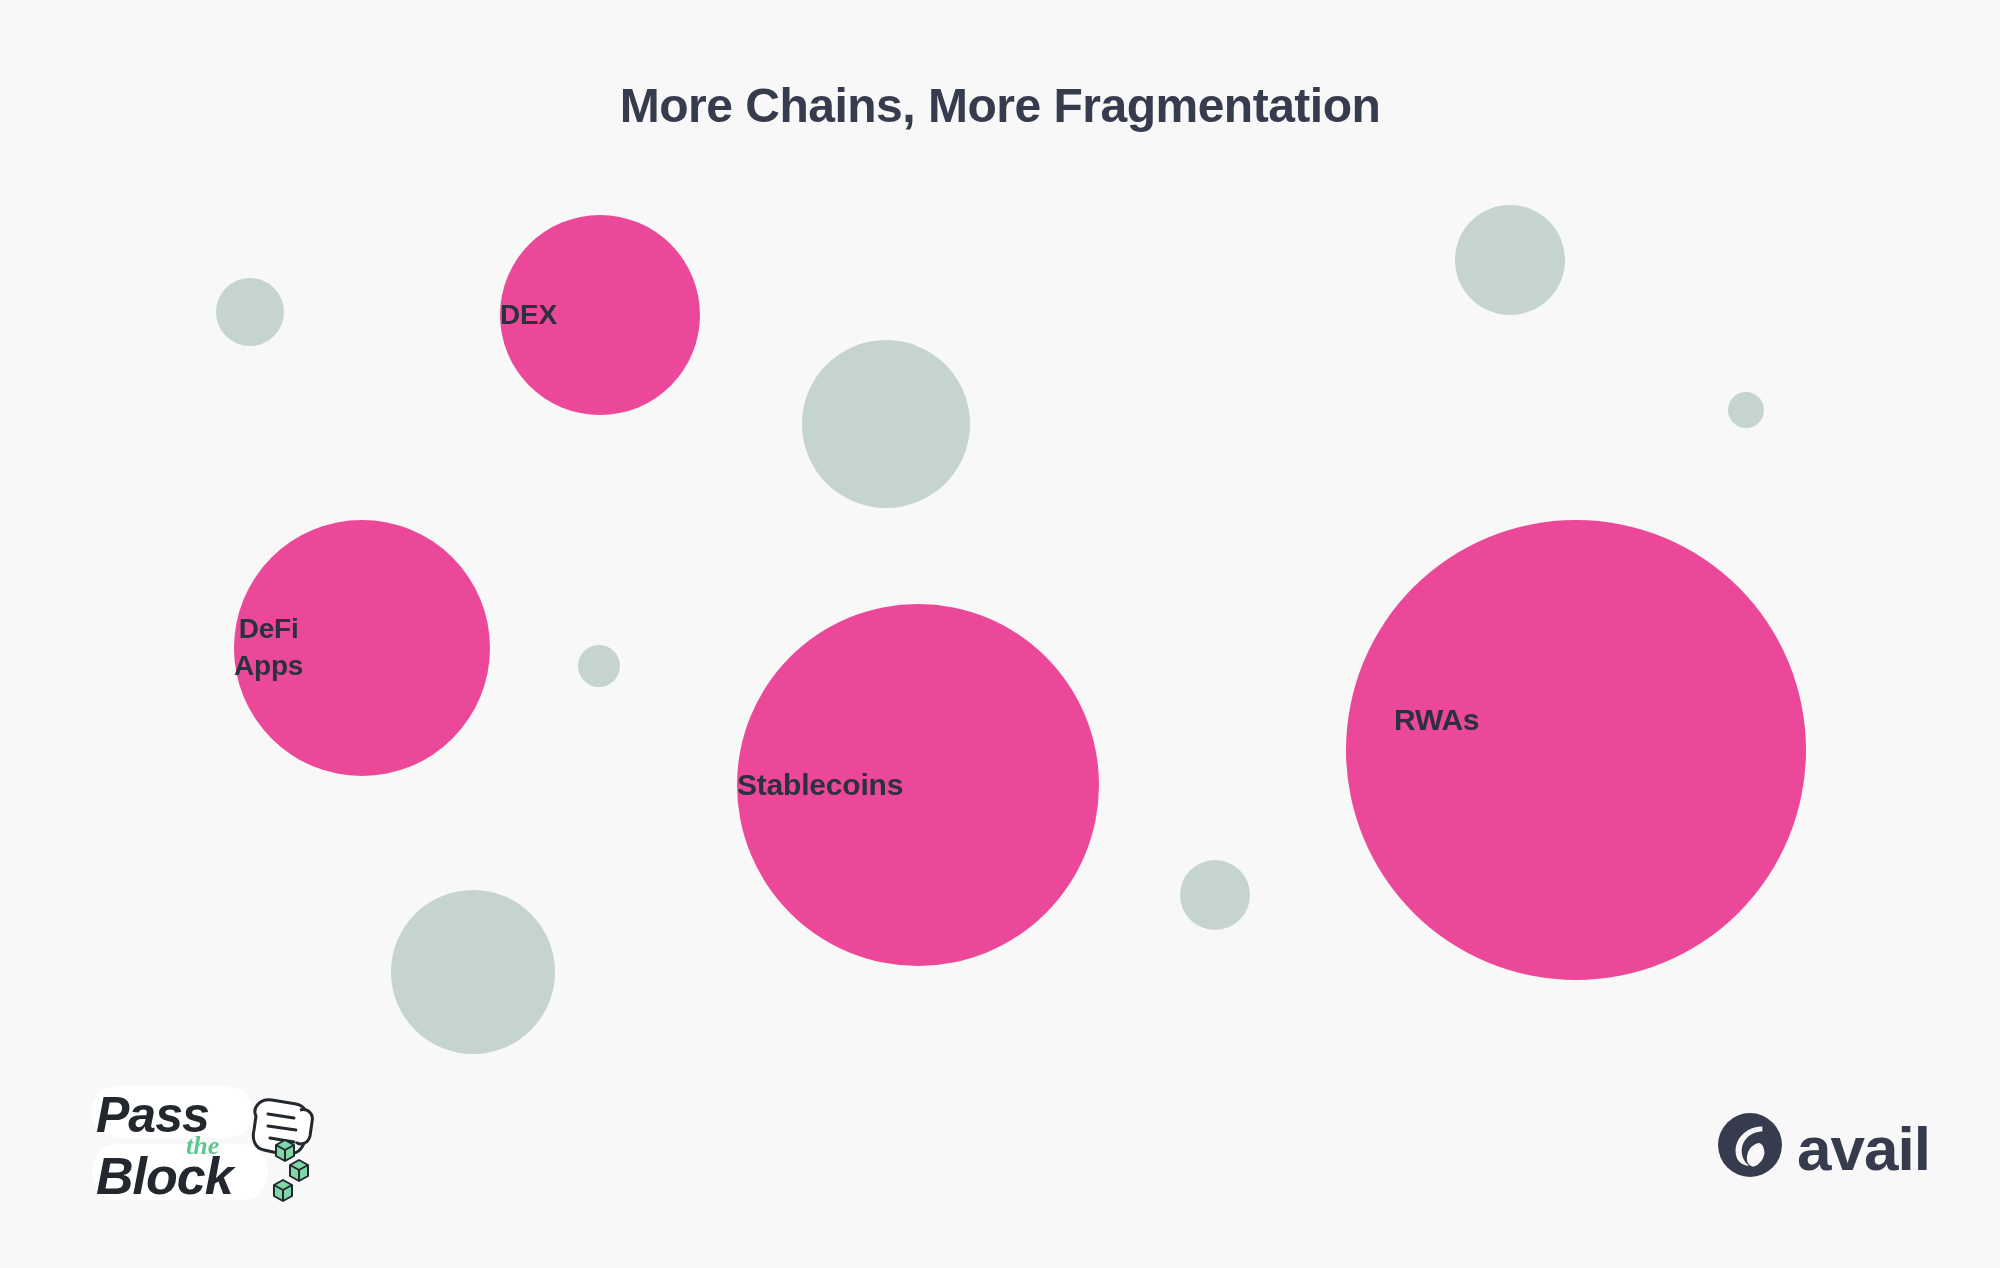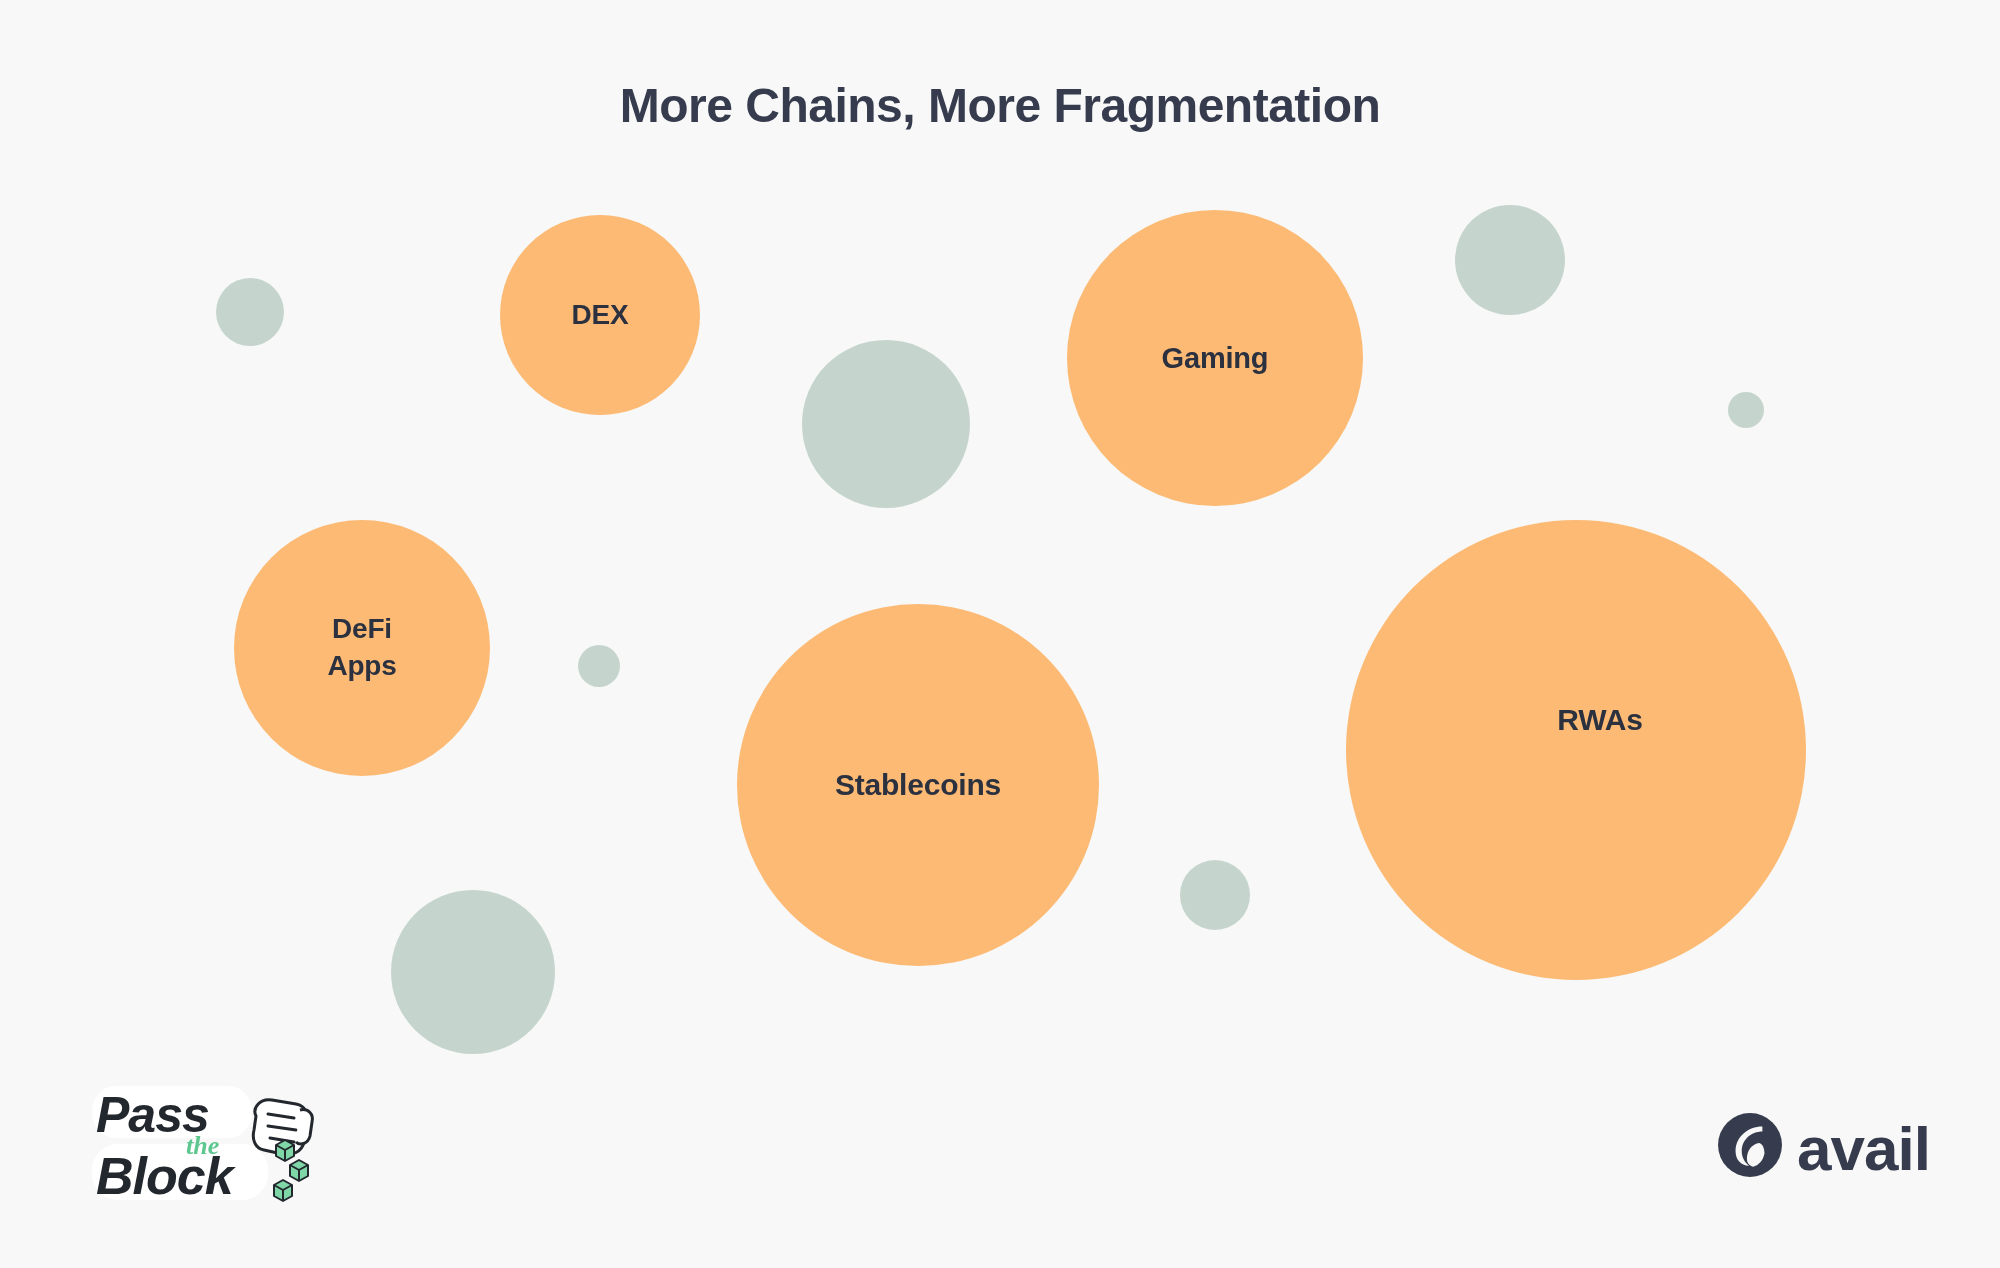--- a/index.html
+++ b/index.html
@@ -43,26 +43,26 @@
   .deco-circle {
     position: absolute;
     border-radius: 50%;
     background: #c5d5cd;
   }
 
   
   .bubble {
     position: absolute;
     border-radius: 50%;
-    background: #fdba74;
+    background: #ec4899;
     border: 5px solid #565d६b;
     border-color: #565d6b;
     display: flex;
     align-items: center;
-    justify-content: center;
+    justify-content: flex-start;
     text-align: center;
   }
 
   .bubble-label {
     color: #2b313f;
     font-weight: 700;
     line-height: 1.32;
     letter-spacing: -0.2px;
     white-space: pre-line;
     pointer-events: none;
@@ -124,23 +124,20 @@
   <div class="deco-circle" style="left:578px; top:645px; width:42px; height:42px;"></div>
 
   <div class="deco-circle" style="left:1180px; top:860px; width:70px; height:70px;"></div>
 
   <div class="deco-circle" style="left:391px; top:890px; width:164px; height:164px;"></div>
 
   <div class="bubble" style="left:500px; top:215px; width:200px; height:200px;">
     <span class="bubble-label lbl-sm">DEX</span>
   </div>
 
-  <div class="bubble" style="left:1067px; top:210px; width:296px; height:296px;">
-    <span class="bubble-label lbl-md">Gaming</span>
-  </div>
 
   <div class="bubble" style="left:737px; top:604px; width:362px; height:362px;">
     <span class="bubble-label lbl-lg">Stablecoins</span>
   </div>
 
   <div class="bubble" style="left:234px; top:520px; width:256px; height:256px;">
     <span class="bubble-label lbl-sm">DeFi
 Apps</span>
   </div>
 

